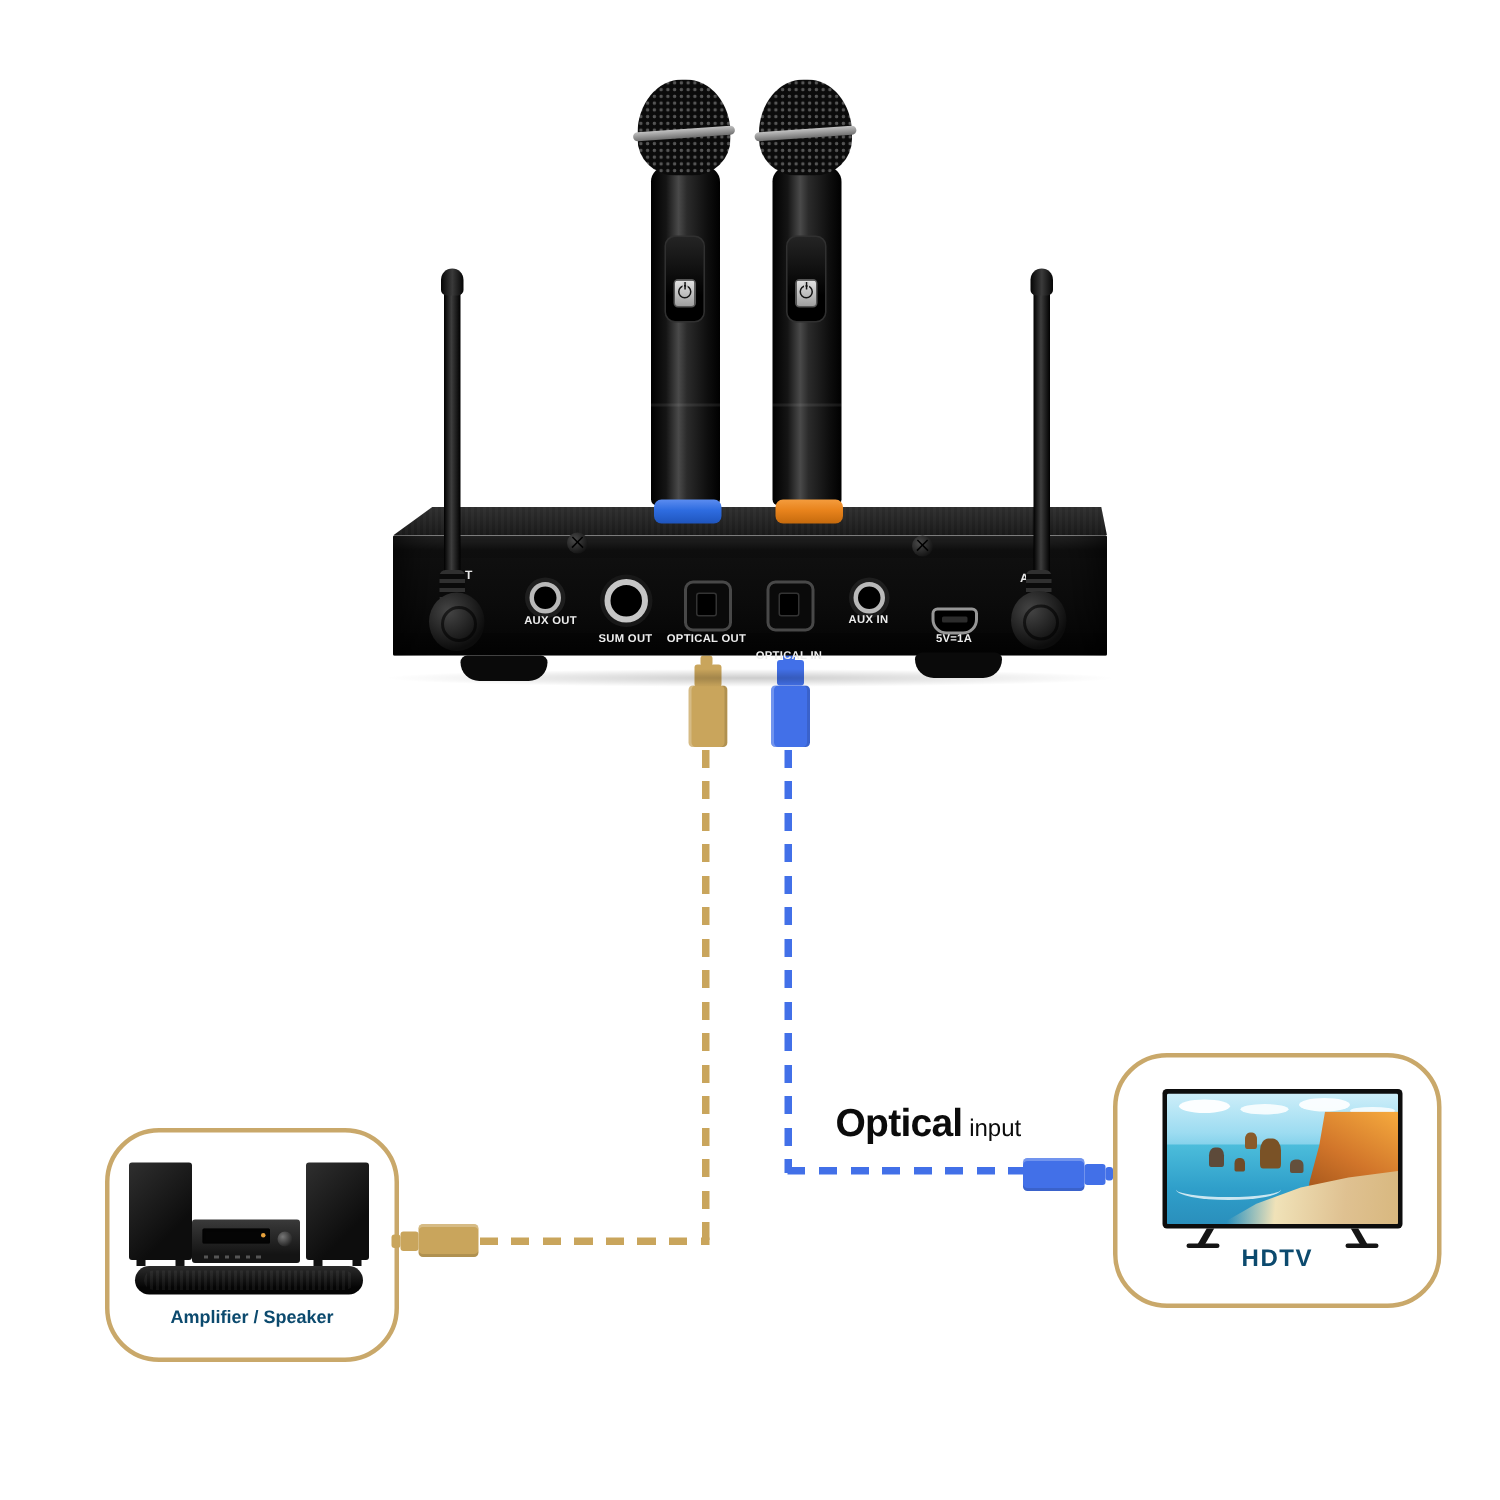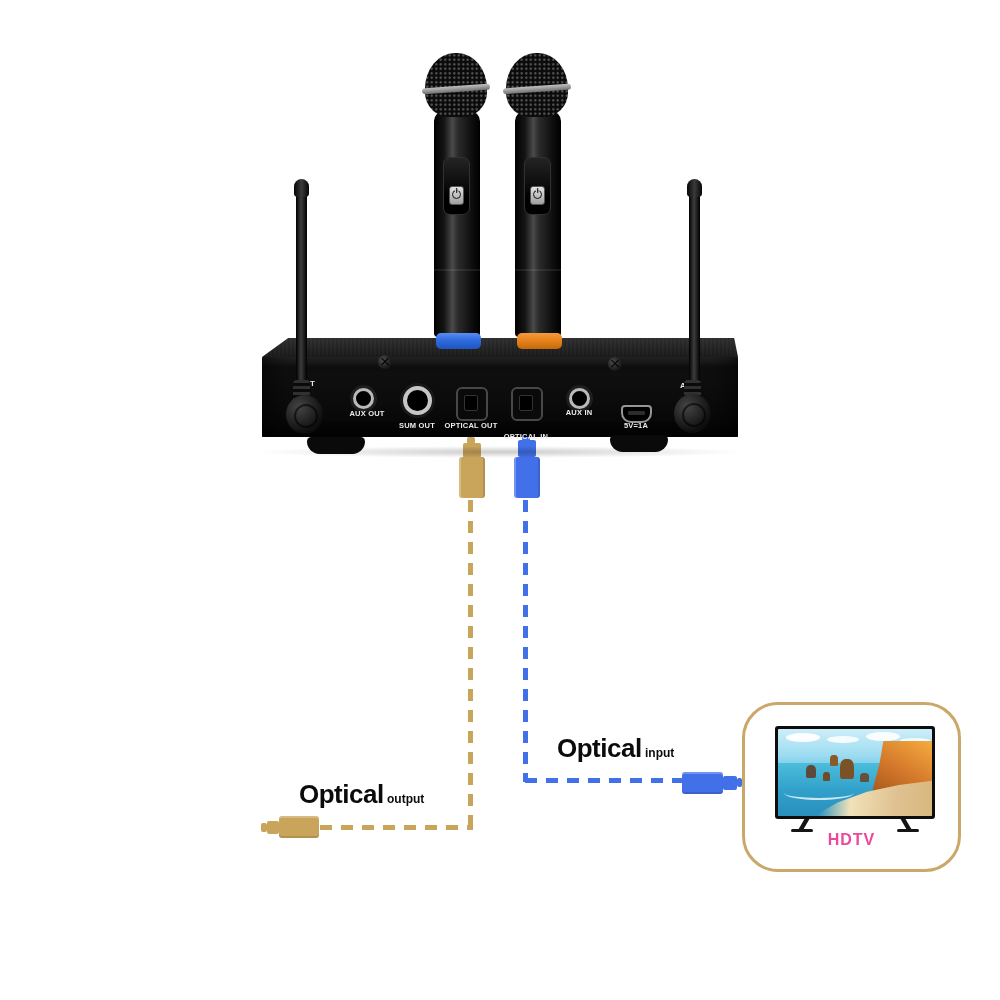--- a/index.html
+++ b/index.html
@@ -122,21 +122,21 @@
   #line-in-h{left:525px;top:778px;width:158px;}
   #plug-out-end-body{left:279px;top:816px;width:40px;height:22px;}
   #plug-out-end-tip{left:267px;top:821px;width:12px;height:13px;border-radius:2px;}
   #plug-out-end-nub{left:261px;top:823px;width:6px;height:9px;border-radius:2px;}
   #plug-in-end-body{left:682px;top:772px;width:41px;height:22px;}
   #plug-in-end-tip{left:723px;top:776px;width:14px;height:14px;border-radius:2px;}
   #plug-in-end-nub{left:737px;top:778px;width:5px;height:9px;border-radius:2px;}
 
   .cable-label{position:absolute;color:#0b0b0b;white-space:nowrap;z-index:2;}
   .cable-label .big{font-size:26px;font-weight:bold;letter-spacing:-0.5px;}
-  .cable-label .small{font-size:12px;font-weight:bold;}
+  .cable-label .small{font-size:16px;font-weight:normal;}
   #label-optical-output{left:299px;top:779px;}
   #label-optical-input{left:557px;top:733px;}
 
   
   .device-box{position:absolute;border:3px solid #c9a86a;border-radius:36px;background:#fff;z-index:1;}
   #amp-box{left:70px;top:752px;width:190px;height:150px;}
   #hdtv-box{left:742px;top:702px;width:213px;height:164px;}
 
   .spk{position:absolute;width:42px;height:65px;
       background:linear-gradient(135deg,#2f2f2f,#0d0d0d 70%);border-radius:2px;}
@@ -150,21 +150,21 @@
   #amp-avr .disp::after{content:'';position:absolute;right:3px;top:3px;width:3px;height:3px;
       border-radius:50%;background:#e8a23c;}
   #amp-avr .knob{position:absolute;right:5px;top:8px;width:10px;height:10px;border-radius:50%;
       background:radial-gradient(circle at 35% 35%,#777,#222 75%);}
   #amp-avr .btns{position:absolute;left:8px;bottom:3px;width:40px;height:2px;
       background:repeating-linear-gradient(90deg,#555 0 3px,transparent 3px 7px);}
   #amp-soundbar{position:absolute;left:17px;top:89px;width:152px;height:19px;border-radius:10px;
       background:linear-gradient(180deg,#2c2c2c,#050505 75%);}
   #amp-soundbar::after{content:'';position:absolute;inset:3px 6px;border-radius:8px;
       background:repeating-linear-gradient(90deg,rgba(255,255,255,0.05) 0 2px,transparent 2px 4px);}
-  .device-label{position:absolute;left:0;width:100%;text-align:center;color:#ec4899;font-weight:bold;}
+  .device-label{position:absolute;left:0;width:100%;text-align:center;color:#0c4a6e;font-weight:bold;}
   #amp-label{top:116px;font-size:12px;}
   #hdtv-label{top:126px;font-size:16px;letter-spacing:1px;}
 
   
   #tv{position:absolute;left:30px;top:21px;width:160px;height:93px;background:#0d0d0d;
       border-radius:3px;padding:0;}
   #tv-screen{position:absolute;left:3px;top:3px;width:154px;height:87px;overflow:hidden;border-radius:1px;}
   .sky{position:absolute;inset:0;
       background:linear-gradient(180deg,#cdeef9 0%,#9ddcf1 30%,#55bedf 58%,#2d9cca 100%);}
   .cloud{position:absolute;left:8px;top:4px;width:34px;height:9px;border-radius:50%;
@@ -253,36 +253,44 @@
   <div class="port-label" id="lbl-usb">5V=1A</div>
 
   <div class="plug gold" id="plug-out-nub"></div>
   <div class="plug gold" id="plug-out-tip"></div>
   <div class="plug gold body v" id="plug-out-body"></div>
   <div class="dash-v gold" id="line-out-v"></div>
   <div class="dash-h gold" id="line-out-h"></div>
   <div class="plug gold body h" id="plug-out-end-body"></div>
   <div class="plug gold" id="plug-out-end-tip"></div>
   <div class="plug gold" id="plug-out-end-nub"></div>
-  <div class="cable-label" id="label-optical-output">
-    <span class="big">Optical</span><span class="small"> output</span>
-  </div>
 
   <div class="plug blue" id="plug-in-nub"></div>
   <div class="plug blue" id="plug-in-tip"></div>
   <div class="plug blue body v" id="plug-in-body"></div>
   <div class="dash-v blue" id="line-in-v"></div>
   <div class="dash-h blue" id="line-in-h"></div>
   <div class="plug blue body h" id="plug-in-end-body"></div>
   <div class="plug blue" id="plug-in-end-tip"></div>
   <div class="plug blue" id="plug-in-end-nub"></div>
   <div class="cable-label" id="label-optical-input">
     <span class="big">Optical</span><span class="small"> input</span>
   </div>
 
+  <div class="device-box" id="amp-box">
+    <div class="spk" id="amp-speaker-l"></div>
+    <div class="spk" id="amp-speaker-r"></div>
+    <div id="amp-avr">
+      <div class="disp"></div>
+      <div class="knob"></div>
+      <div class="btns"></div>
+    </div>
+    <div id="amp-soundbar"></div>
+    <div class="device-label" id="amp-label">Amplifier / Speaker</div>
+  </div>
 
   <div class="device-box" id="hdtv-box">
     <div id="tv">
       <div id="tv-screen">
         <div class="sky"></div>
         <div class="cloud"></div>
         <div class="sea"></div>
         <div class="rock r1"></div>
         <div class="rock r2"></div>
         <div class="rock r3"></div>

